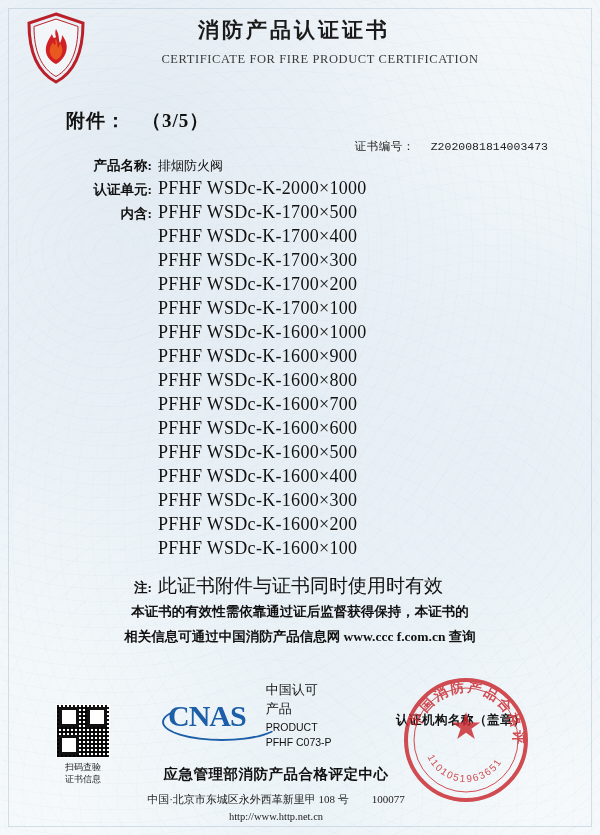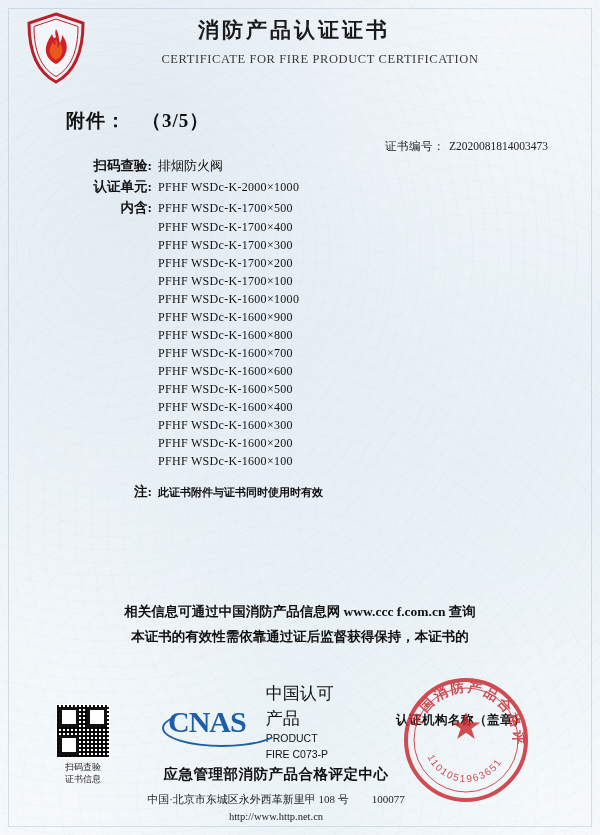--- a/index.html
+++ b/index.html
@@ -90,21 +90,21 @@
   
   .cert-no {
     position: absolute;
     right: 52px;
     top: 139px;
     font-size: 11.5px;
     color: #222;
     white-space: nowrap;
   }
   .cert-no .label { letter-spacing: 0.5px; }
-  .cert-no .value { margin-left: 4px; }
+  .cert-no .value { margin-left: 16px; font-family: Liberation Mono, monospace; }
 
   
   .fields {
     position: absolute;
     left: 66px;
     top: 157px;
     width: 470px;
   }
   .field-row {
     display: flex;
@@ -121,21 +121,21 @@
     padding-right: 6px;
     box-sizing: border-box;
   }
   .field-value {
     font-size: 13px;
     color: #111;
     font-family: "Liberation Serif", serif;
   }
   .model {
     font-family: "Liberation Serif", serif;
-    font-size: 12px;
+    font-size: 18px;
     letter-spacing: 0.3px;
     color: #111;
   }
   .model-list {
     margin-top: 1px;
   }
   .model-list .field-row { margin-bottom: 3px; }
 
   .note-row {
     display: flex;
@@ -146,22 +146,22 @@
     width: 92px;
     flex: 0 0 92px;
     text-align: right;
     padding-right: 6px;
     box-sizing: border-box;
     font-size: 13.5px;
     font-weight: bold;
     color: #111;
   }
   .note-text {
-    font-size: 11px;
-    font-weight: bold;
+    font-size: 19px;
+    font-weight: normal;
     color: #111;
   }
 
   
   .validity {
     position: absolute;
     left: 0;
     top: 600px;
     width: 600px;
     text-align: center;
@@ -242,21 +242,21 @@
     border-top-color: transparent;
     pointer-events: none;
   }
   .cnas-text {
     margin-left: 14px;
     font-size: 10.5px;
     color: #111;
     line-height: 1.45;
     font-family: "Liberation Sans", sans-serif;
   }
-  .cnas-text .cn { font-family: Liberation Sans, sans-serif; font-size: 17px; }
+  .cnas-text .cn { font-family: Liberation Mono, monospace; font-size: 13px; }
 
   
   .seal {
     position: absolute;
     left: 398px;
     top: 672px;
     width: 136px;
     height: 136px;
   }
 
@@ -326,21 +326,21 @@
   <div class="attachment">
     <span>附件：</span><span style="display:inline-block;width:16px"></span><span>（3/5）</span>
   </div>
 
   <div class="cert-no">
     <span class="label">证书编号：</span><span class="value">Z2020081814003473</span>
   </div>
 
   <div class="fields">
     <div class="field-row">
-      <div class="field-label">扫码查验:</div>
+      <div class="field-label">产品名称:</div>
       <div class="field-value">排烟防火阀</div>
     </div>
     <div class="field-row">
       <div class="field-label">认证单元:</div>
       <div class="field-value model">PFHF  WSDc-K-2000×1000</div>
     </div>
 
     <div class="model-list">
       <div class="field-row">
         <div class="field-label">内含:</div>
@@ -404,22 +404,22 @@
       </div>
     </div>
 
     <div class="note-row">
       <div class="note-label">注:</div>
       <div class="note-text">此证书附件与证书同时使用时有效</div>
     </div>
   </div>
 
   <div class="validity">
+    <span class="line">本证书的有效性需依靠通过证后监督获得保持，本证书的</span>
     <span class="line">相关信息可通过中国消防产品信息网 www.ccc f.com.cn 查询</span>
-    <span class="line">本证书的有效性需依靠通过证后监督获得保持，本证书的</span>
   </div>
 
   <div class="qr-block">
     <div class="qr">
       <div class="qr-inner"></div>
     </div>
     <div class="qr-caption">
       <div>扫码查验</div>
       <div>证书信息</div>
     </div>
@@ -427,21 +427,21 @@
 
   <div class="cnas">
     <div class="cnas-mark">
       <div class="cnas-arc"></div>
       <span>CNAS</span>
     </div>
     <div class="cnas-text">
       <div class="cn">中国认可</div>
       <div class="cn">产品</div>
       <div>PRODUCT</div>
-      <div>FIRE C073-P</div>
+      <div>PFHF C073-P</div>
     </div>
   </div>
 
   <div class="signature">认证机构名称（盖章）</div>
 
   <div class="seal">
     <svg width="136" height="136" viewBox="0 0 136 136" style="opacity:0.82">
       <defs>
         <path id="sealArcTop" d="M 20,68 A 48,48 0 0 1 116,68" fill="none"></path>
         <path id="sealArcBottom" d="M 26,68 A 42,42 0 0 0 110,68" fill="none"></path>

